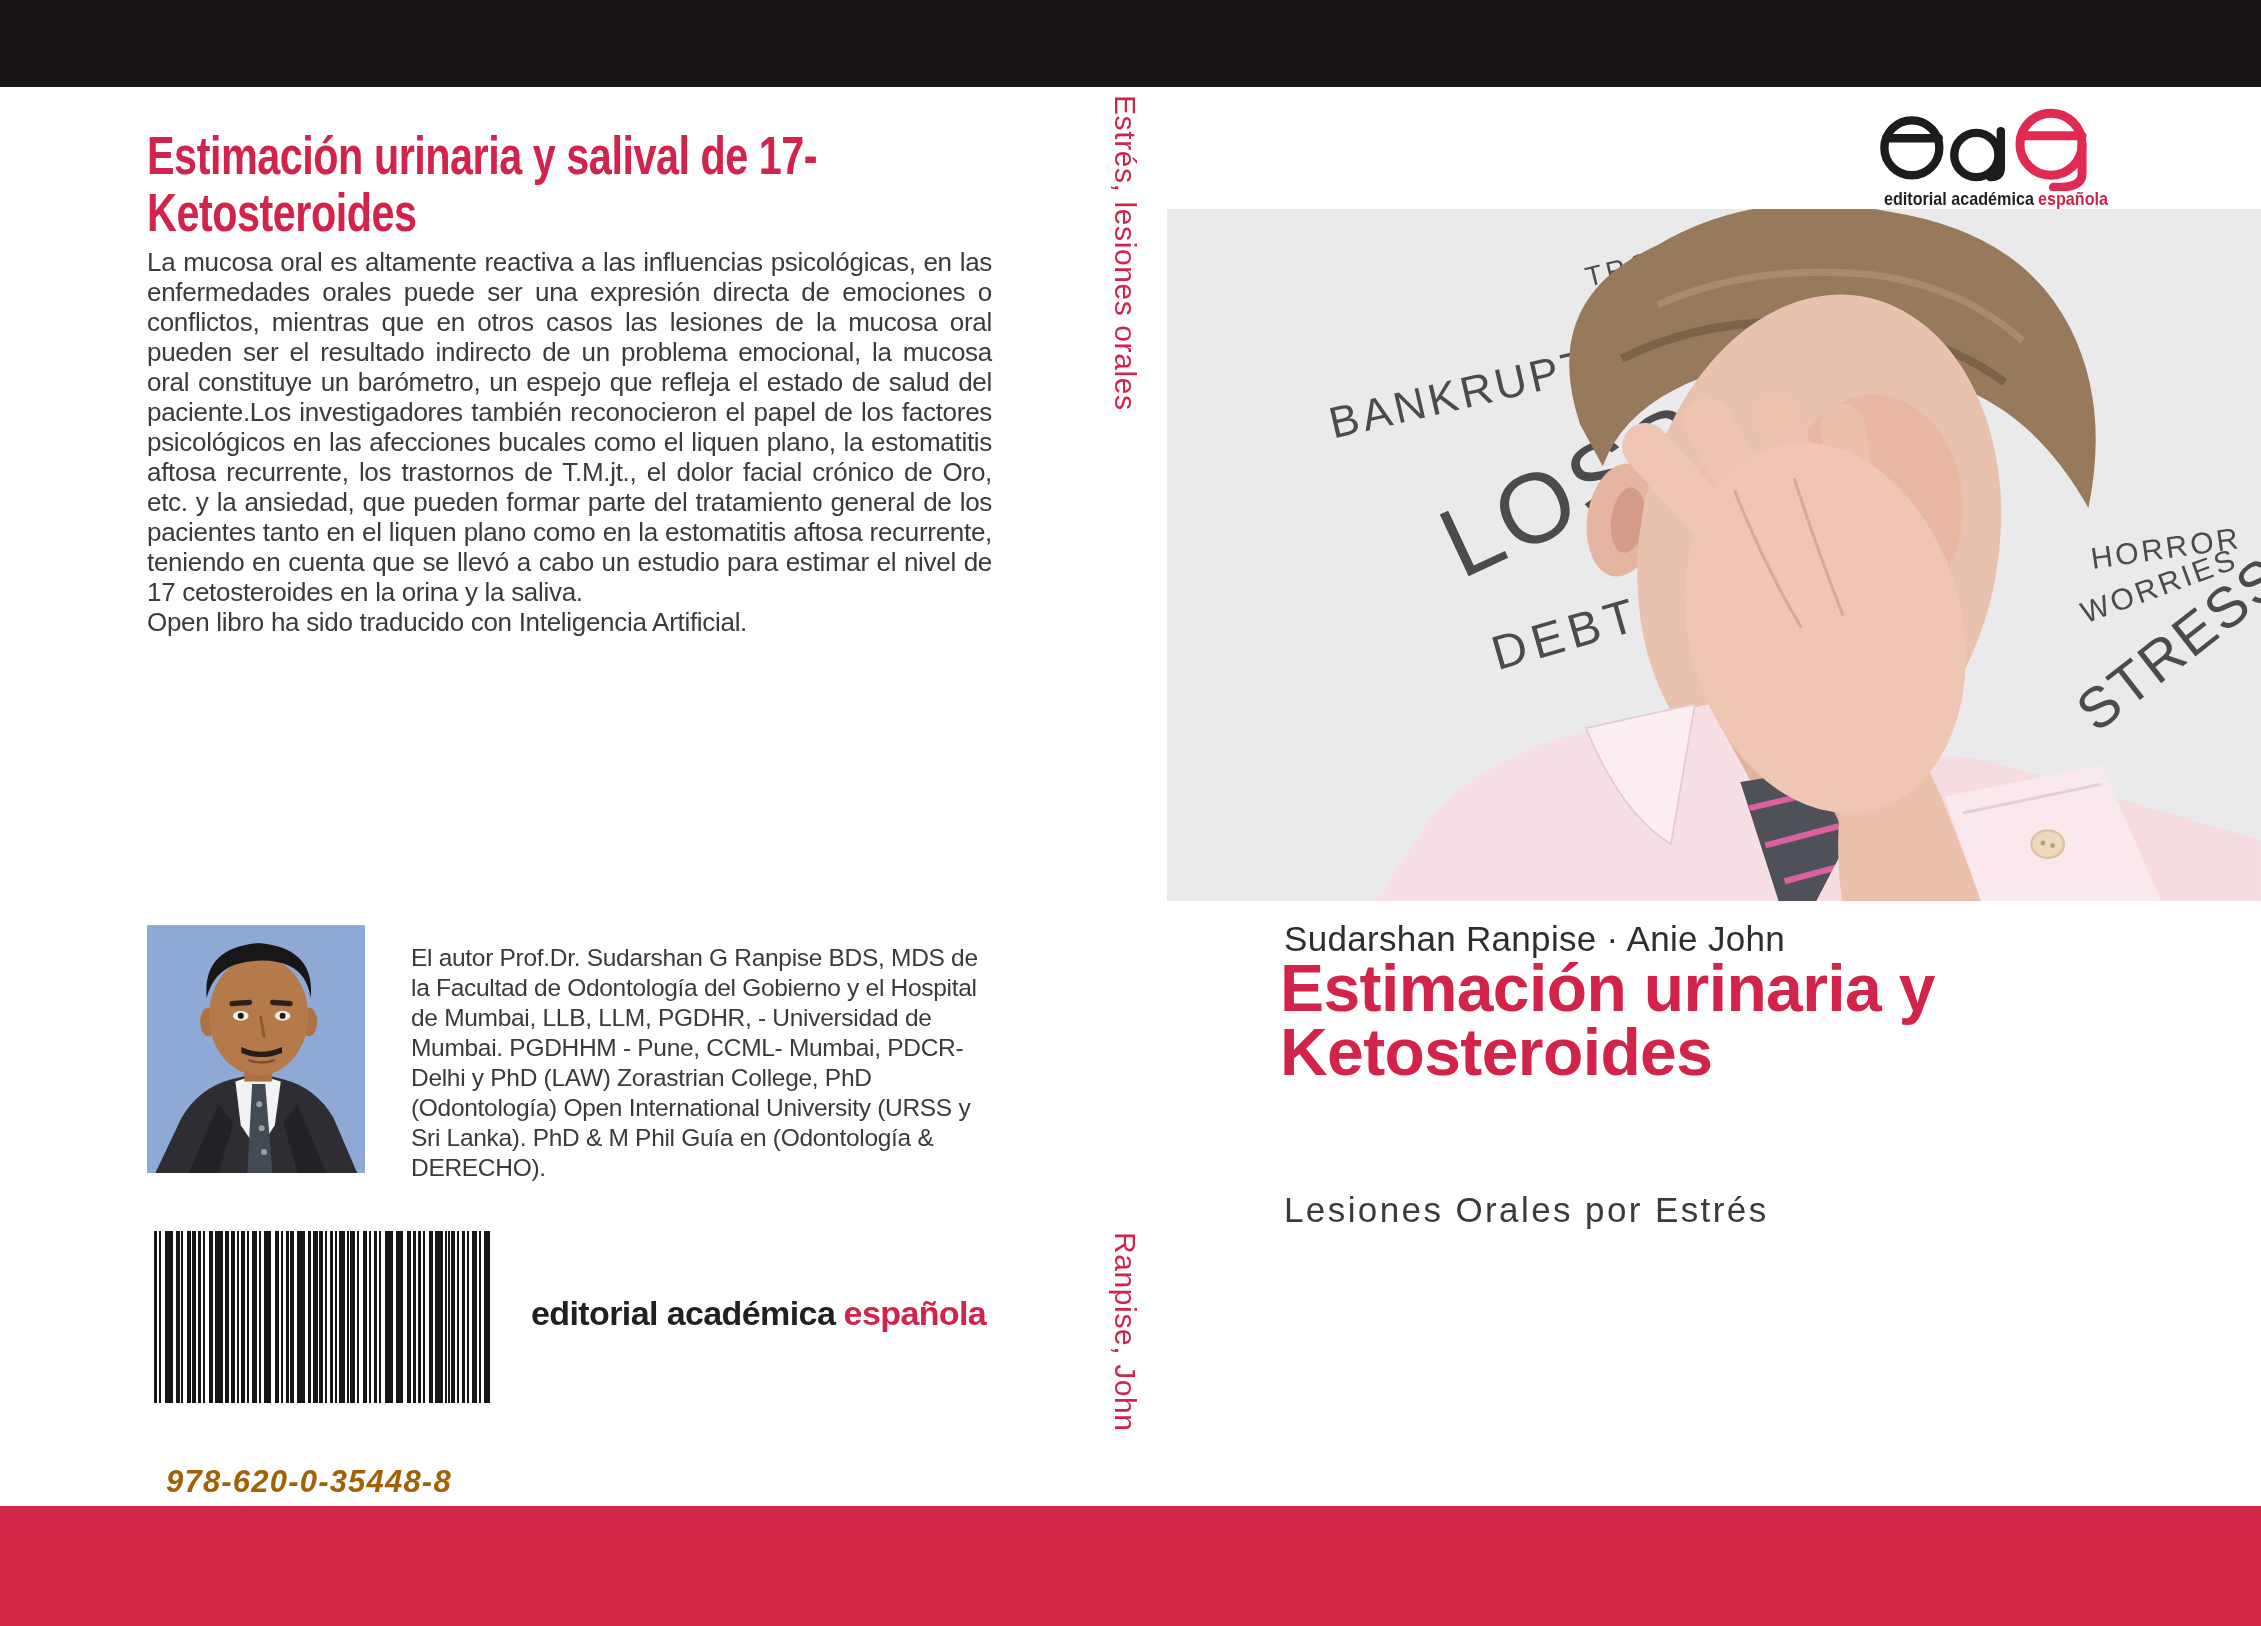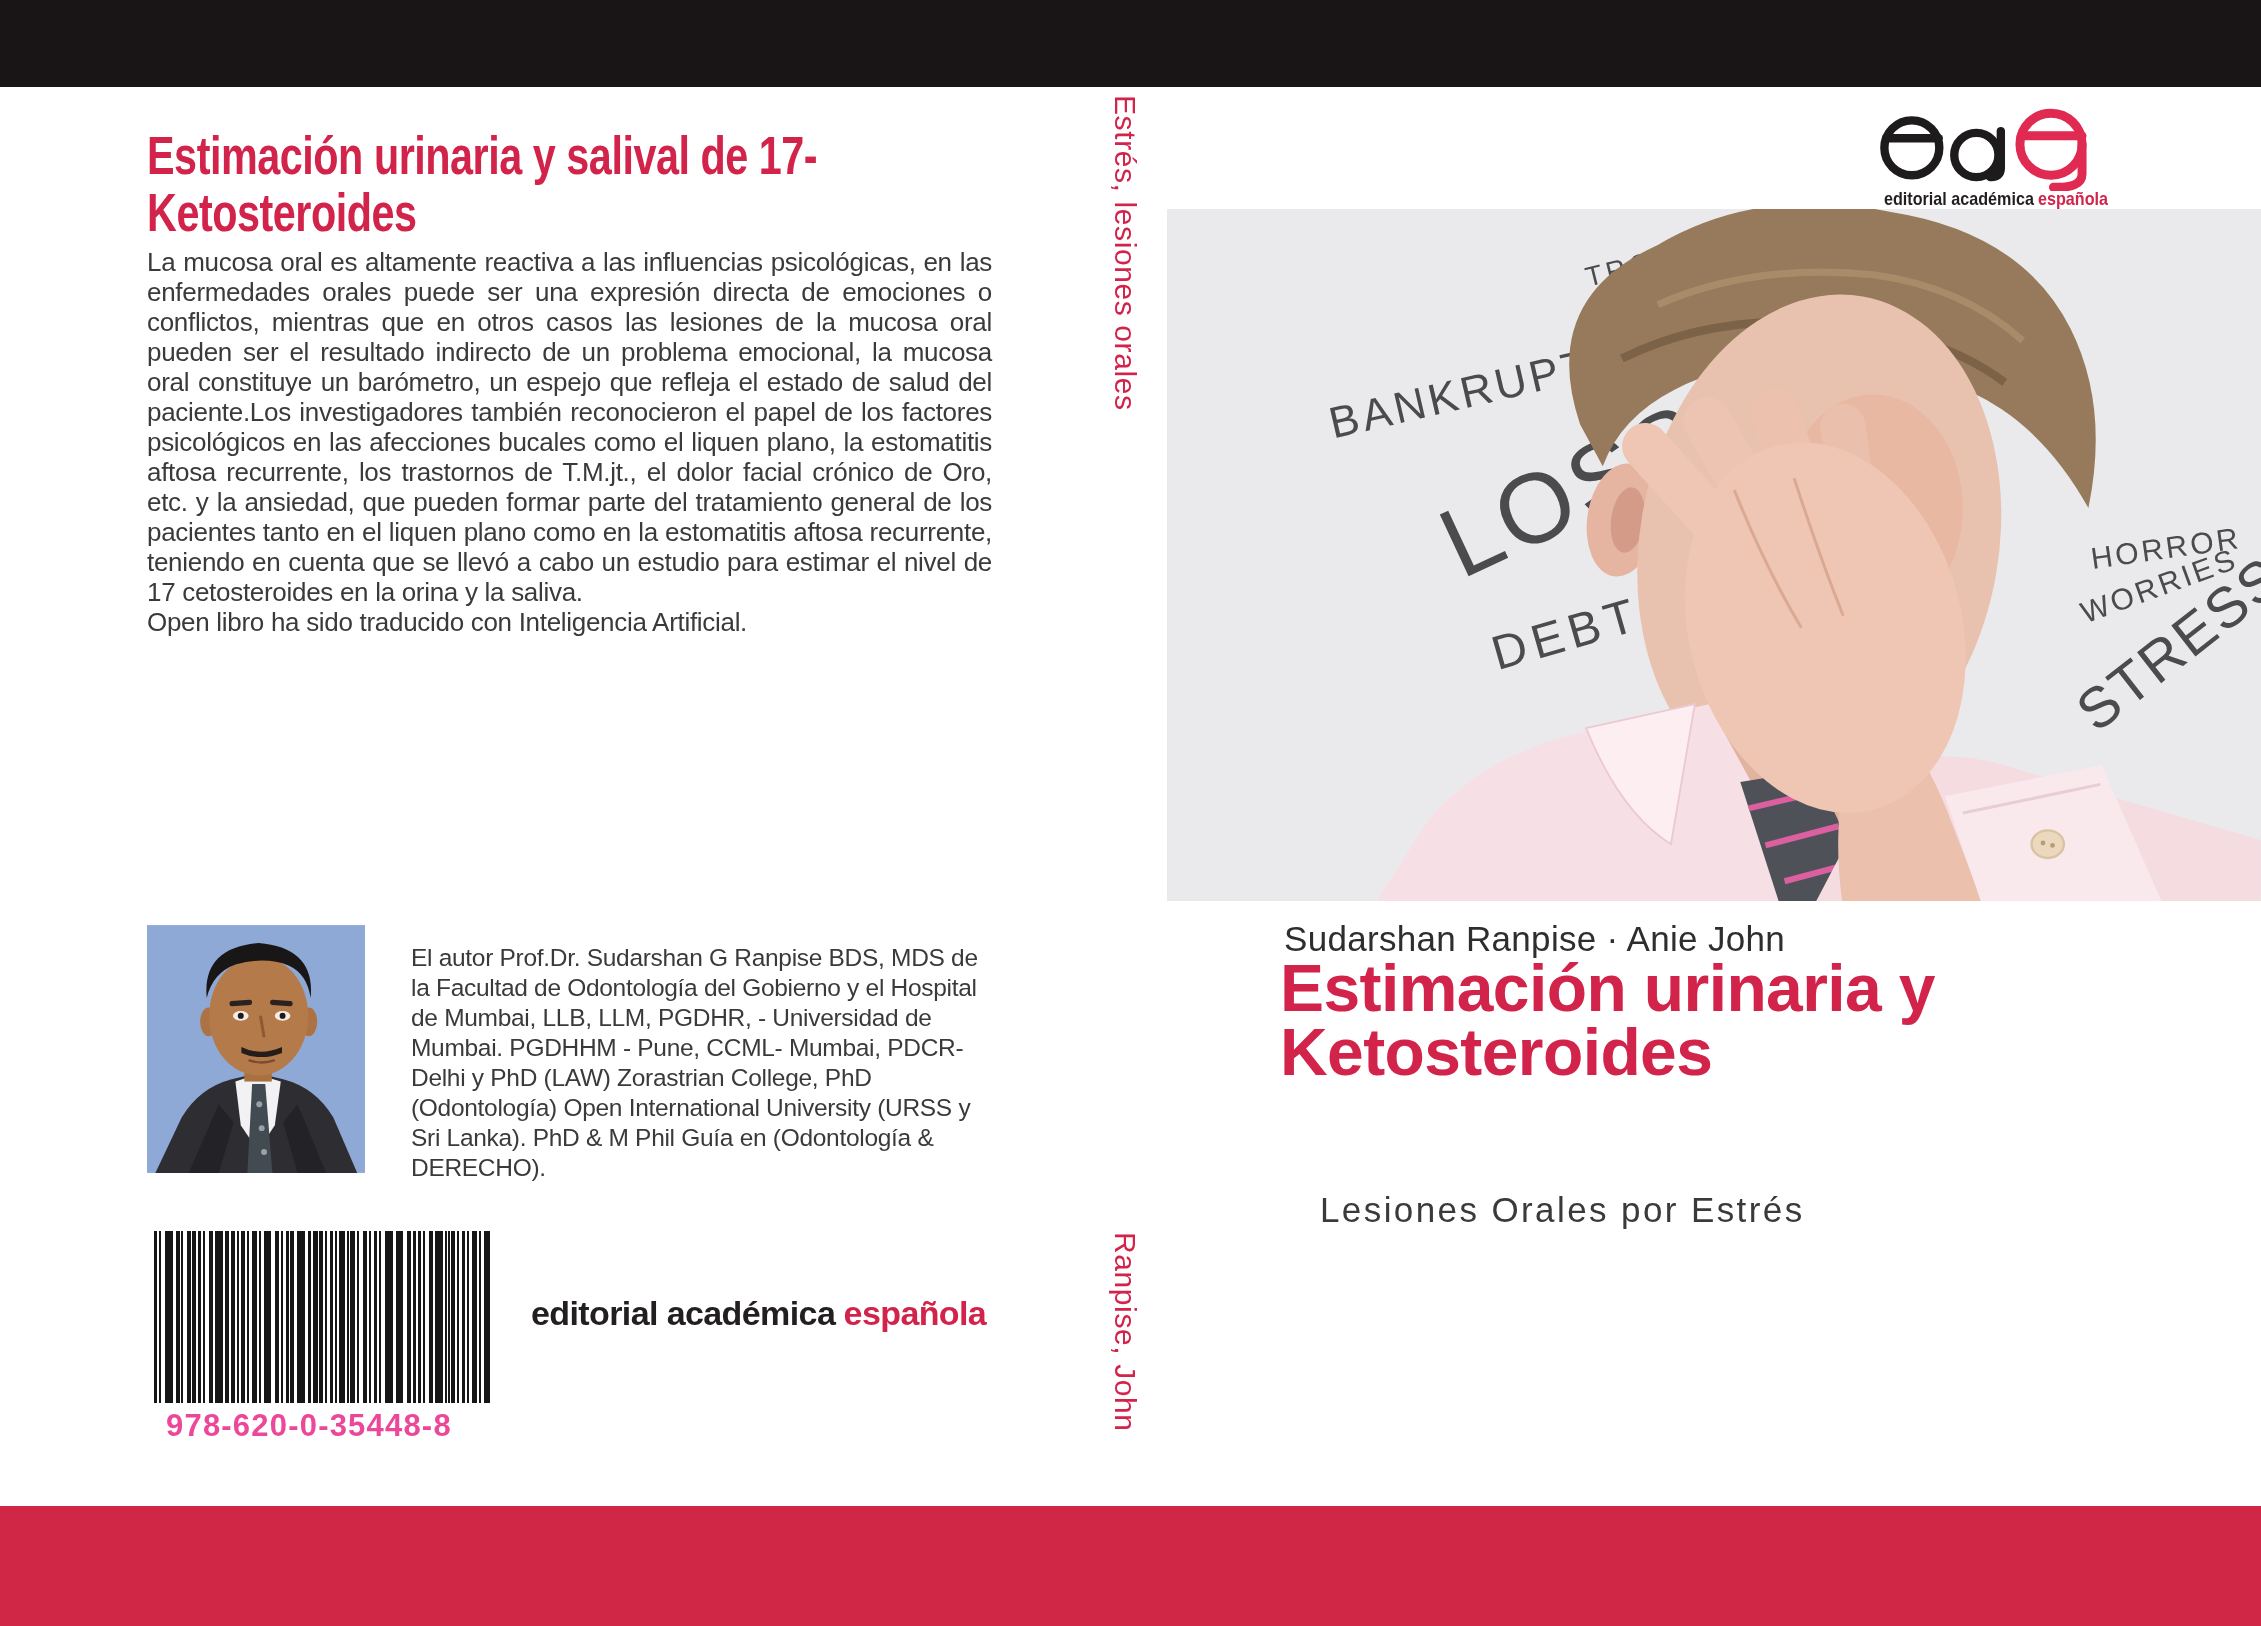--- a/index.html
+++ b/index.html
@@ -19,21 +19,21 @@
              color:#3a3a3c;text-align:justify;letter-spacing:-0.3px;}
   .back-ai-note{display:block;text-align:left;}
   .author-photo{left:147px;top:924px;width:218px;height:250px;}
   .back-bio{left:395px;top:927px;width:590px;font-size:24.5px;line-height:30px;
             color:#3a3a3c;letter-spacing:-0.3px;}
   .barcode{left:154px;top:1231px;width:336px;height:172px;
      background-image:
        repeating-linear-gradient(90deg,#161616 0 3px,rgba(0,0,0,0) 3px 5.4px,#161616 5.4px 6.6px,rgba(0,0,0,0) 6.6px 10.8px,#161616 10.8px 15px,rgba(0,0,0,0) 15px 17.4px,#161616 17.4px 18.6px,rgba(0,0,0,0) 18.6px 22px),
        repeating-linear-gradient(90deg,#161616 0 1.8px,rgba(0,0,0,0) 1.8px 13.8px,#161616 13.8px 17.4px,rgba(0,0,0,0) 17.4px 24.5px);
      background-color:#fff;}
-  .isbn{left:166px;top:1408px;font-size:31px;font-weight:bold;color:#ec4899;letter-spacing:1.2px;}
+  .isbn{left:166px;top:1464px;font-size:31px;font-weight:bold;color:#a16207;letter-spacing:1.2px;font-style:italic;}
   .pub-wordmark-back{left:531px;top:1294px;font-size:34px;font-weight:bold;color:#231f20;
                      letter-spacing:-0.6px;}
   .pub-accent{color:#d2234a;margin-left:8.4px;}
 
   
   .spine-text{writing-mode:vertical-rl;text-orientation:mixed;color:#d2234a;
               font-size:30px;letter-spacing:0.6px;}
   .spine-top{left:1108px;top:95px;}
   .spine-bottom{left:1108px;top:1232px;}
 
@@ -50,21 +50,21 @@
   .w-loss{left:280px;top:283px;font-size:99px;letter-spacing:3.6px;transform:rotate(-25deg);}
   .w-debt{left:326px;top:418px;font-size:48px;letter-spacing:6px;transform:rotate(-16deg);}
   .w-s{left:504px;top:268px;font-size:67px;transform:rotate(-20deg);}
   .w-horror{left:924px;top:333px;font-size:30px;letter-spacing:3px;transform:rotate(-8deg);}
   .w-worries{left:915px;top:388px;font-size:30px;letter-spacing:3px;transform:rotate(-20deg);}
   .w-stress{left:917px;top:476px;font-size:57px;letter-spacing:2.4px;transform:rotate(-38deg);}
   .man-svg{position:absolute;left:0;top:0;}
   .front-authors{left:1284px;top:919px;font-size:35px;color:#2e2e30;letter-spacing:0.3px;}
   .front-title{left:1280px;top:956px;width:898px;font-size:66px;font-weight:bold;
                color:#d2234a;line-height:64px;letter-spacing:-0.6px;}
-  .front-subtitle{left:1284px;top:1190px;font-size:35px;color:#3a3a3c;letter-spacing:2.4px;margin-left:36px;}
+  .front-subtitle{left:1284px;top:1190px;font-size:35px;color:#3a3a3c;letter-spacing:2.4px;}
 </style>
 </head>
 <body>
 
 <div class="cover">
 
   <div class="abs bar-top"></div>
 
   <h1 class="abs back-title" style="margin:0;">
     <span style="display:block">Estimación urinaria y salival de 17-</span>

